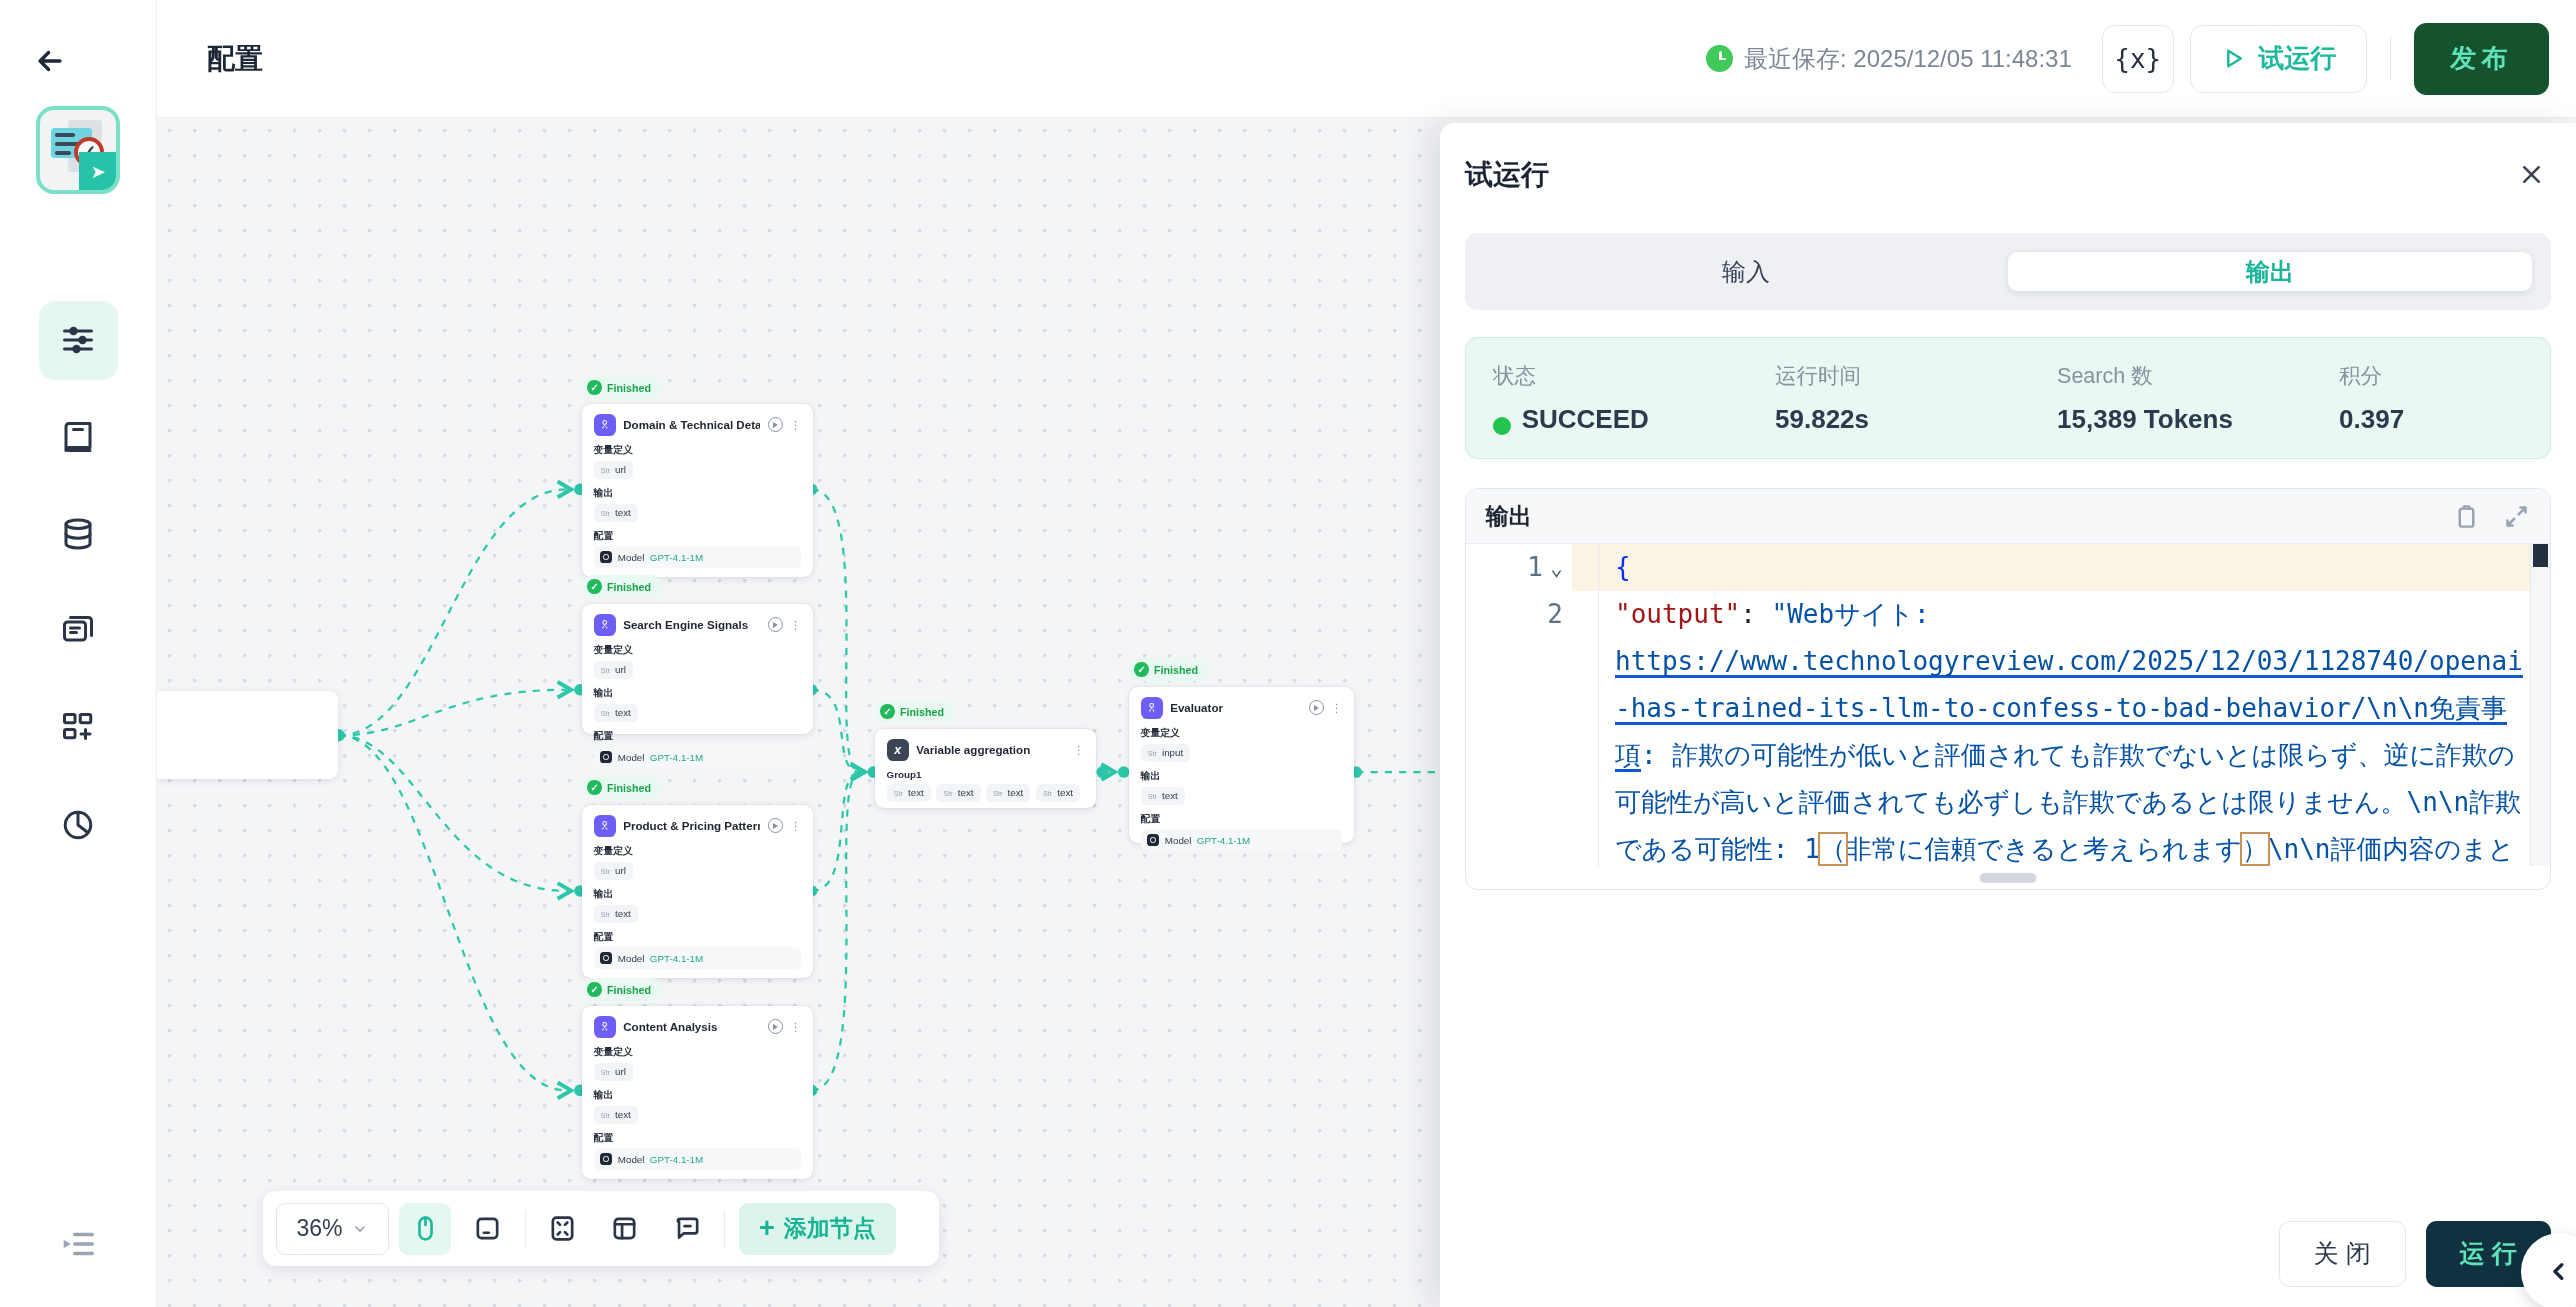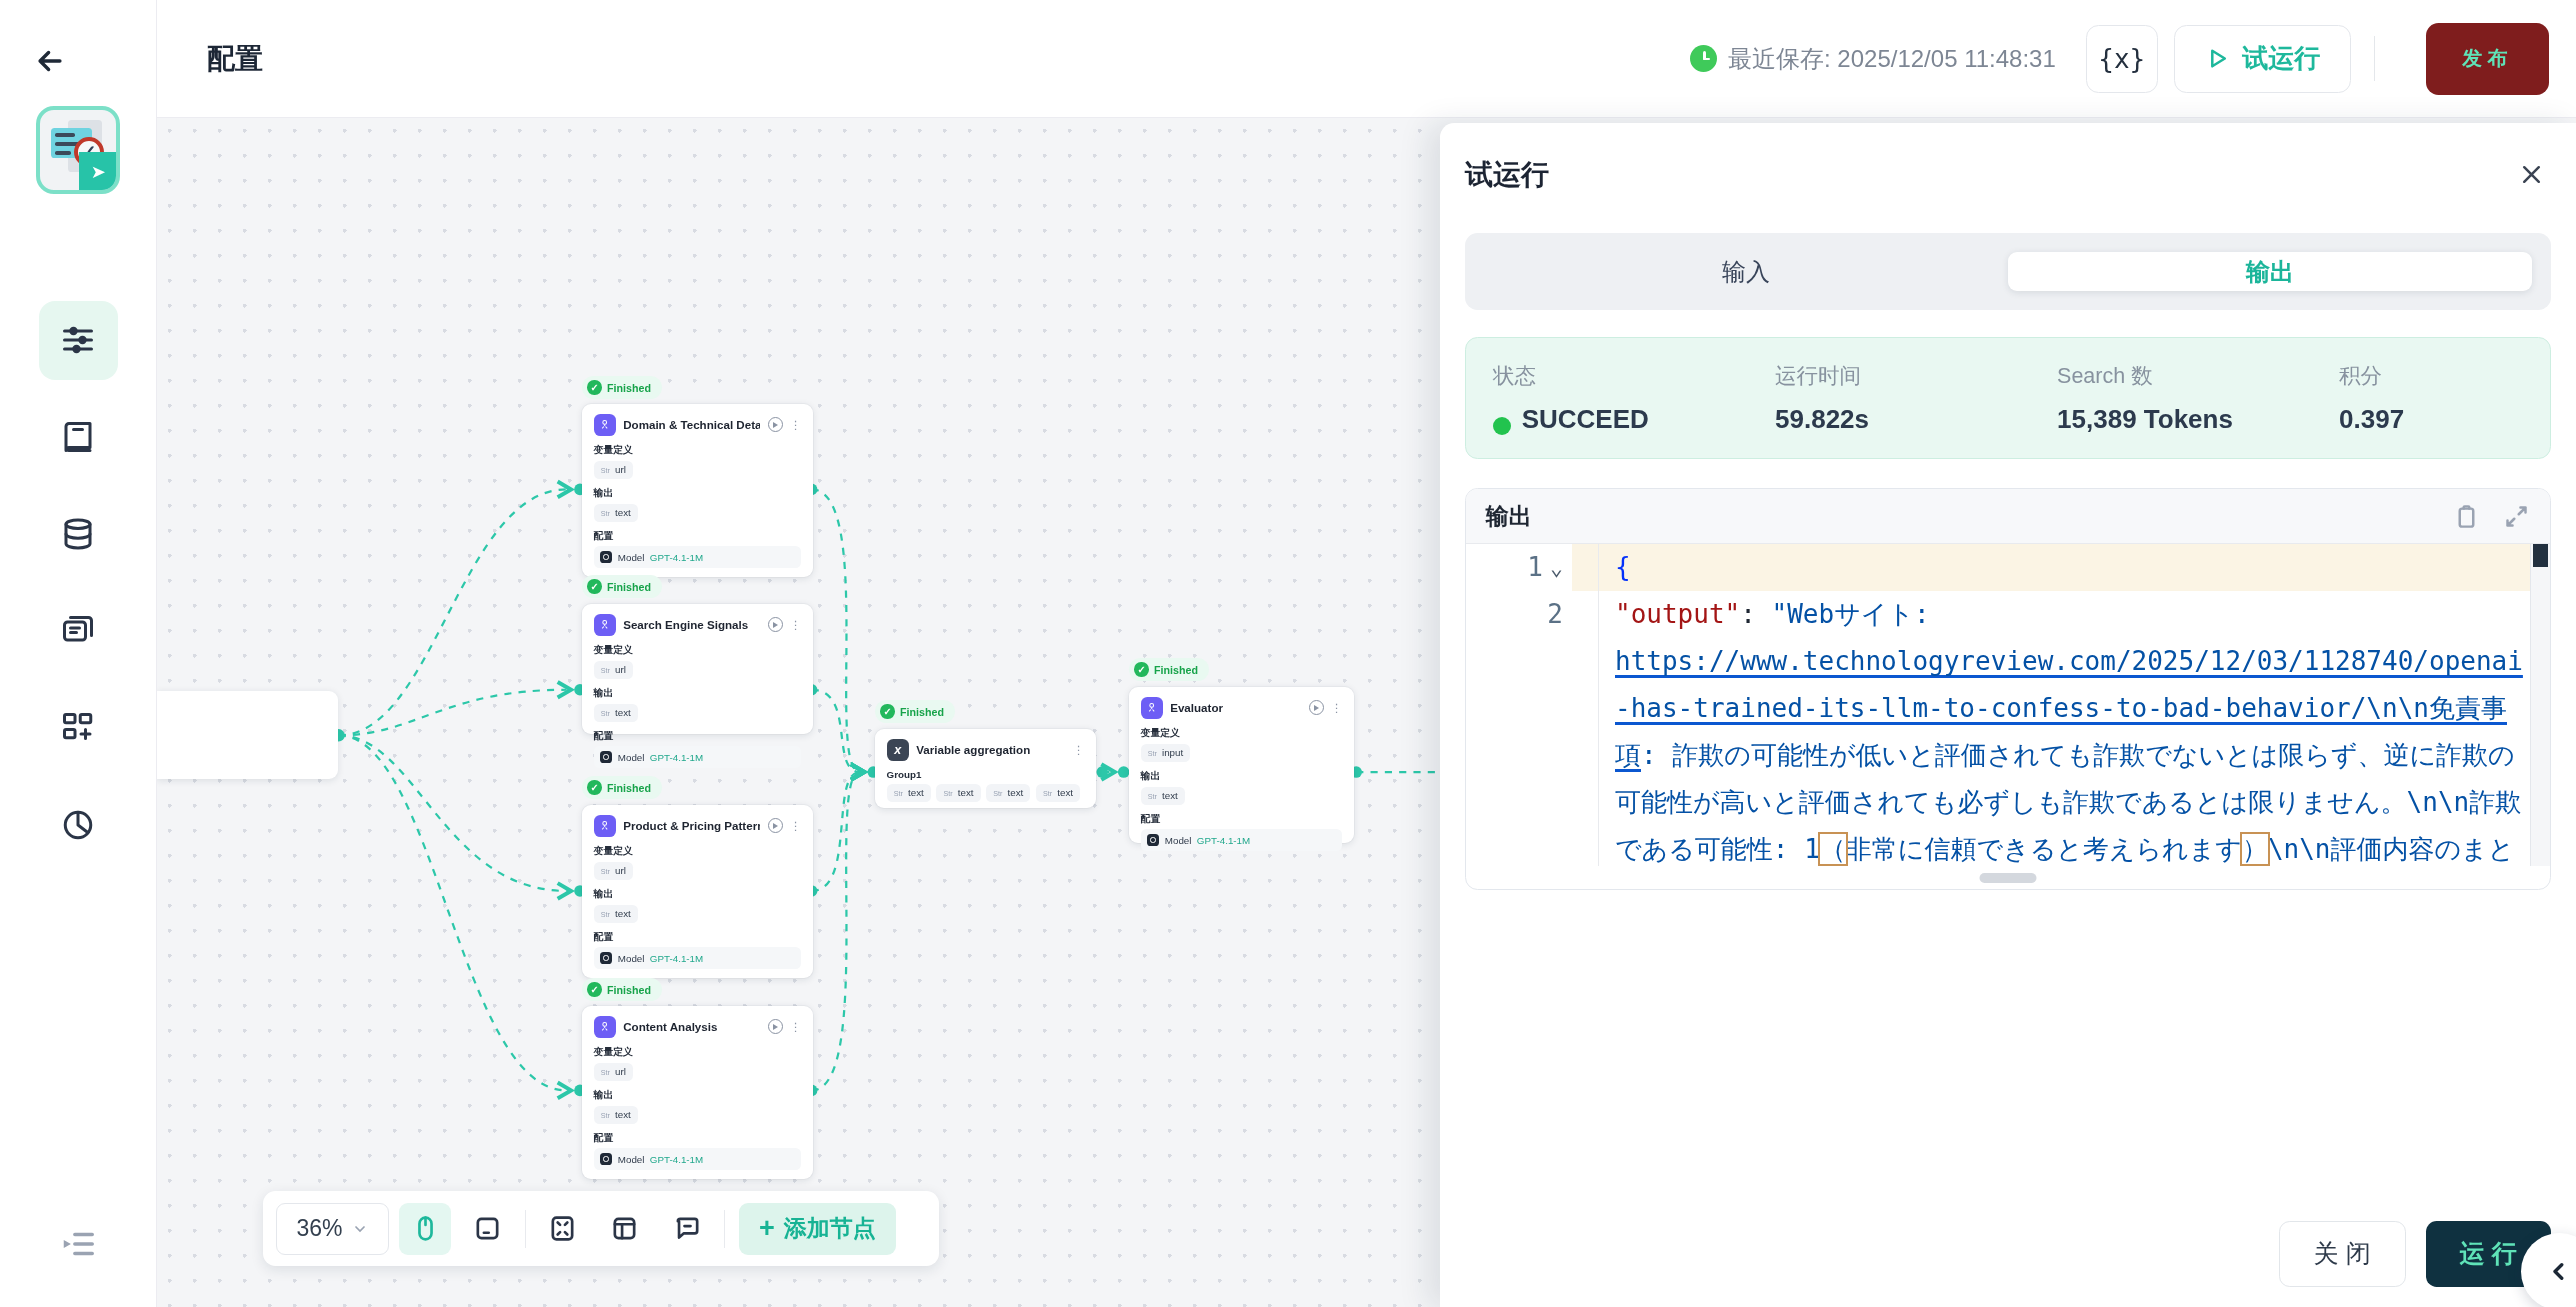--- a/index.html
+++ b/index.html
@@ -43,22 +43,22 @@
   .clock:before { content:""; position:absolute; left:12.5px; top:6.3px; width:2.7px; height:9px; background:#fff; border-radius:1.8px; }
   .clock:after  { content:""; position:absolute; left:12.5px; top:12.5px; width:7.2px; height:2.7px; background:#fff; border-radius:1.8px; }
   .btn-vars { width:72px; height:68px; border:1.3px solid #e4e7ec; border-radius:12.5px; background:#fff;
     font-size:26px; color:#232f3e; display:flex; align-items:center; justify-content:center; cursor:pointer;
     font-family:"DejaVu Sans Mono", monospace; }
   .btn-testrun { margin-left:16px; height:68px; padding:0 30px; border:1.3px solid #e4e7ec; border-radius:12.5px;
     background:#fff; display:flex; align-items:center; gap:12.5px; cursor:pointer;
     color:#1eb89c; font-size:26px; font-weight:600; }
   .btn-testrun svg { width:25px; height:25px; stroke:#1eb89c; stroke-width:2.4; fill:none; stroke-linejoin:round; }
   .top-divider { width:0.9px; height:45px; background:#e4e7eb; margin:0 23px; }
-  .btn-publish { height:72px; padding:0 36px; border:none; border-radius:12.5px; background:#7f1d1d;
-    color:#5fe3b8; font-size:20px; font-weight:600; letter-spacing:5.4px; cursor:pointer;margin-left:28px; }
+  .btn-publish { height:72px; padding:0 36px; border:none; border-radius:12.5px; background:#14532d;
+    color:#5fe3b8; font-size:26px; font-weight:600; letter-spacing:5.4px; cursor:pointer; }
 
   
   .canvas { position:absolute; left:157px; top:118px; right:0; bottom:0; background:#f4f5f7;
     background-image:radial-gradient(#d8dbe2 2px, transparent 2px); background-size:25px 25px;
     overflow:hidden; }
   .edges { position:absolute; left:0; top:0; width:2419px; height:1190px; }
   .edge { stroke:#2cc7a9; stroke-width:2.5; fill:none; stroke-dasharray:8 8; }
   .edge-dot { fill:#2cc7a9; }
 
   .node { position:absolute; background:#fff; border-radius:9px;

